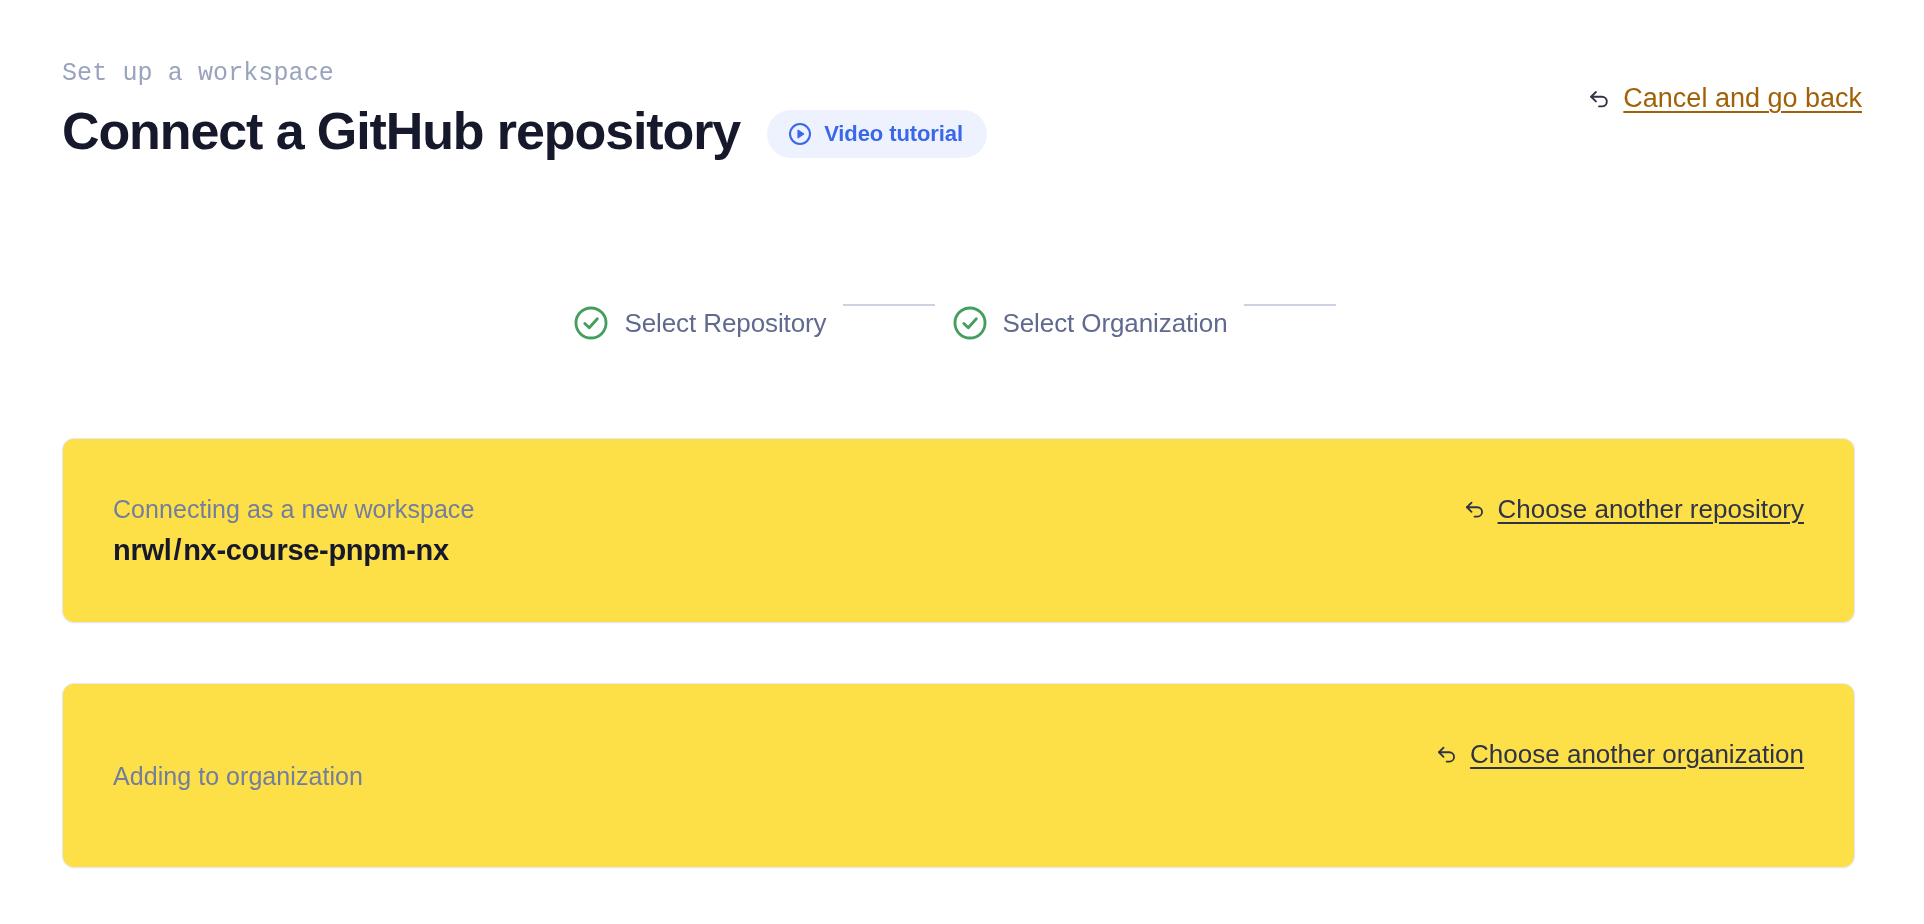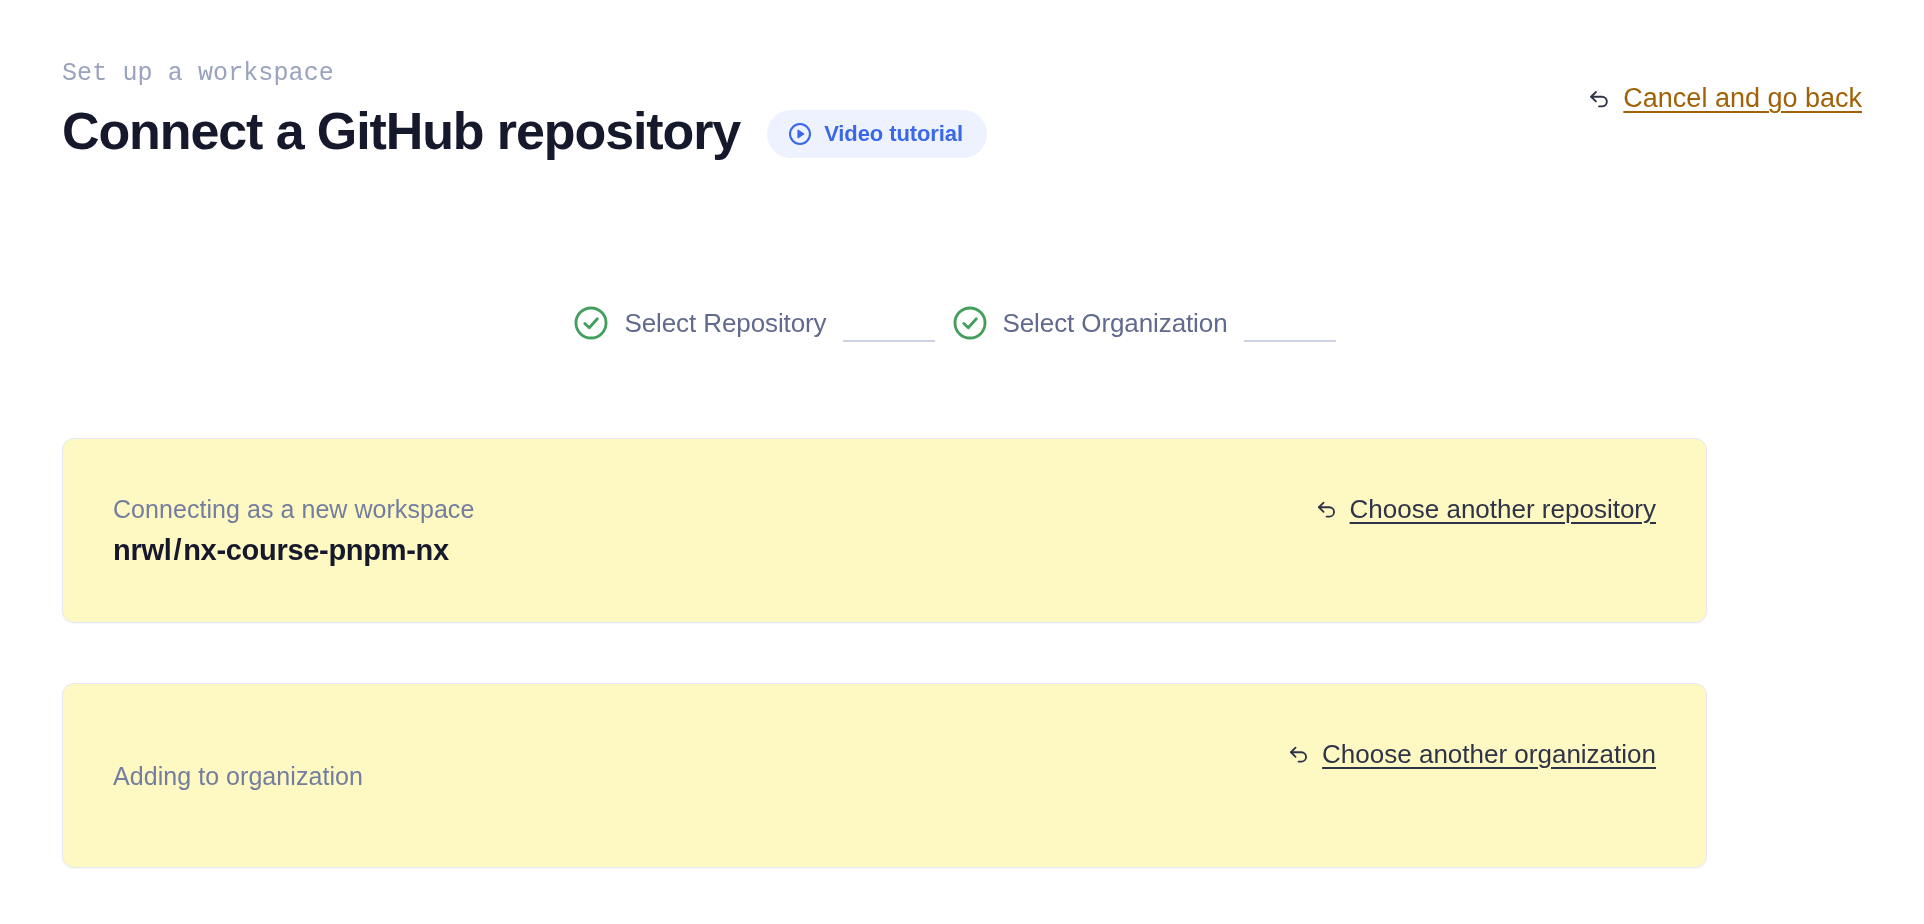--- a/index.html
+++ b/index.html
@@ -97,21 +97,21 @@
   }
   .uturn-icon { display: block; flex: none; }
 
   
   .stepper {
     position: absolute;
     left: 0;
     right: 0;
     top: 304px;
     display: flex;
-    align-items: flex-end;
+    align-items: flex-start;
     justify-content: center;
   }
 
   .step {
     display: flex;
     align-items: center;
     gap: 14px;
   }
 
   .step-label {
@@ -130,22 +130,22 @@
     height: 2px;
     background: #ccd2e4;
     margin: 0 16px;
     flex: none;
   }
 
   
   .card {
     position: absolute;
     left: 62px;
-    width: 1645px;
-    background: #fef9c3;
+    width: 1793px;
+    background: #fde047;
     border: 1.5px solid #e7e9f2;
     border-radius: 12px;
     box-shadow: 0 1px 2px rgba(23, 25, 43, 0.04);
   }
 
   #card-repo { top: 438px; height: 185px; }
   #card-org  { top: 683px; height: 185px; }
 
   .card-inner {
     position: relative;

